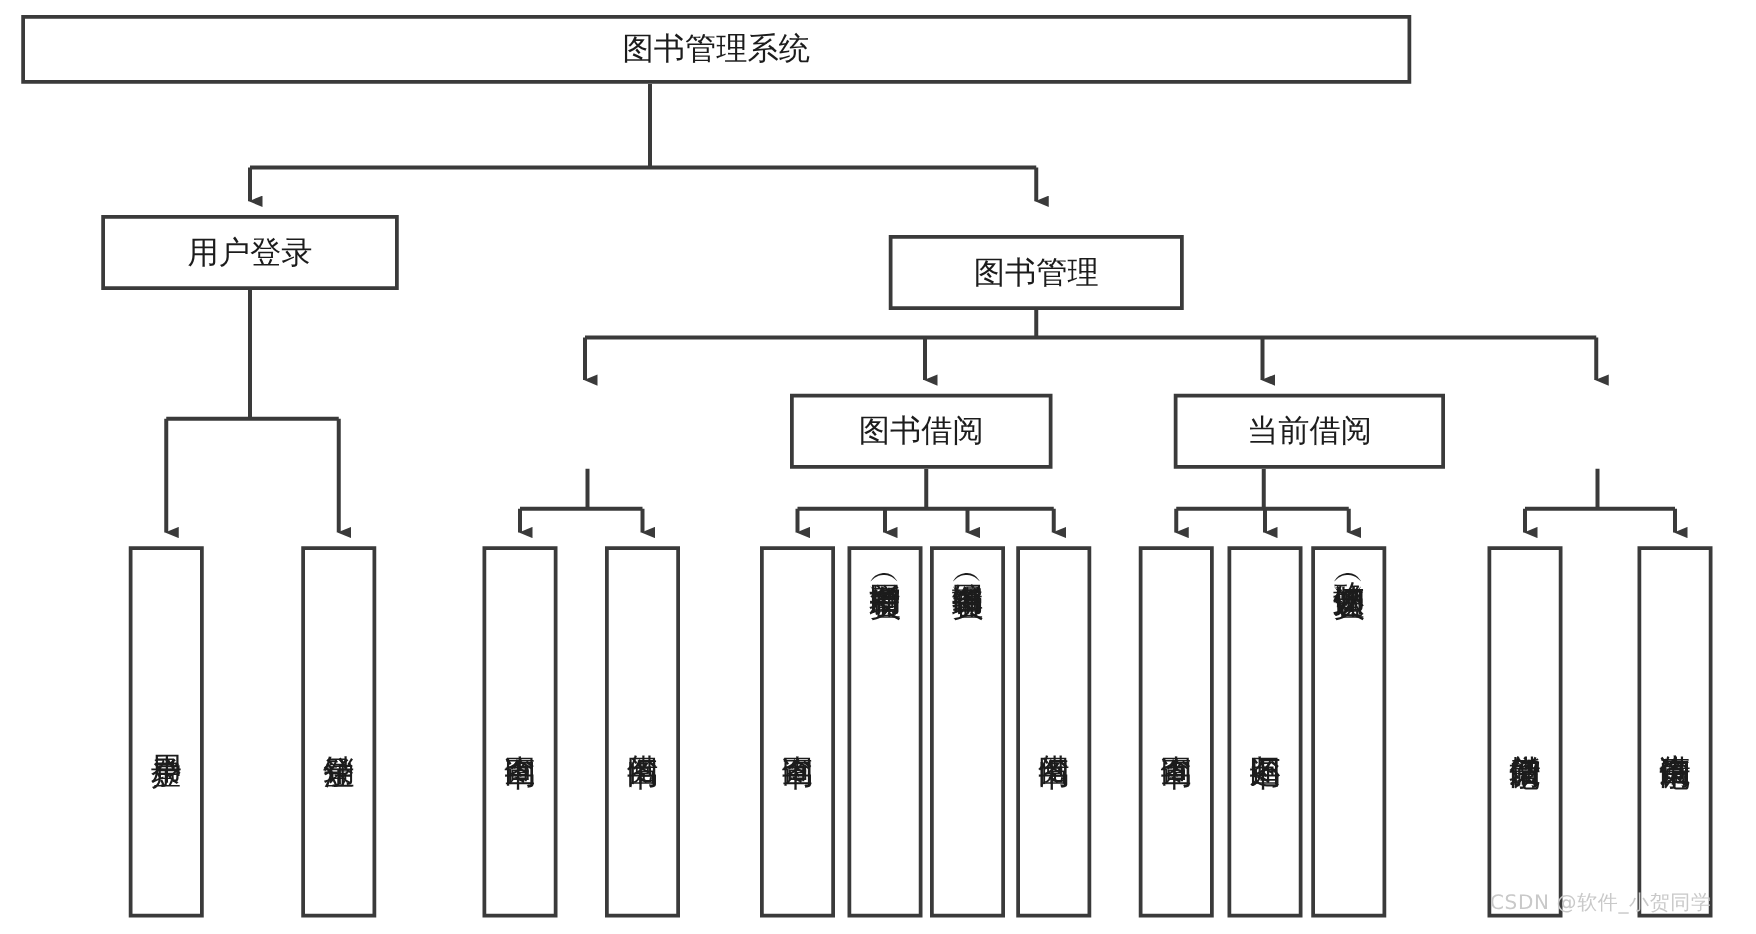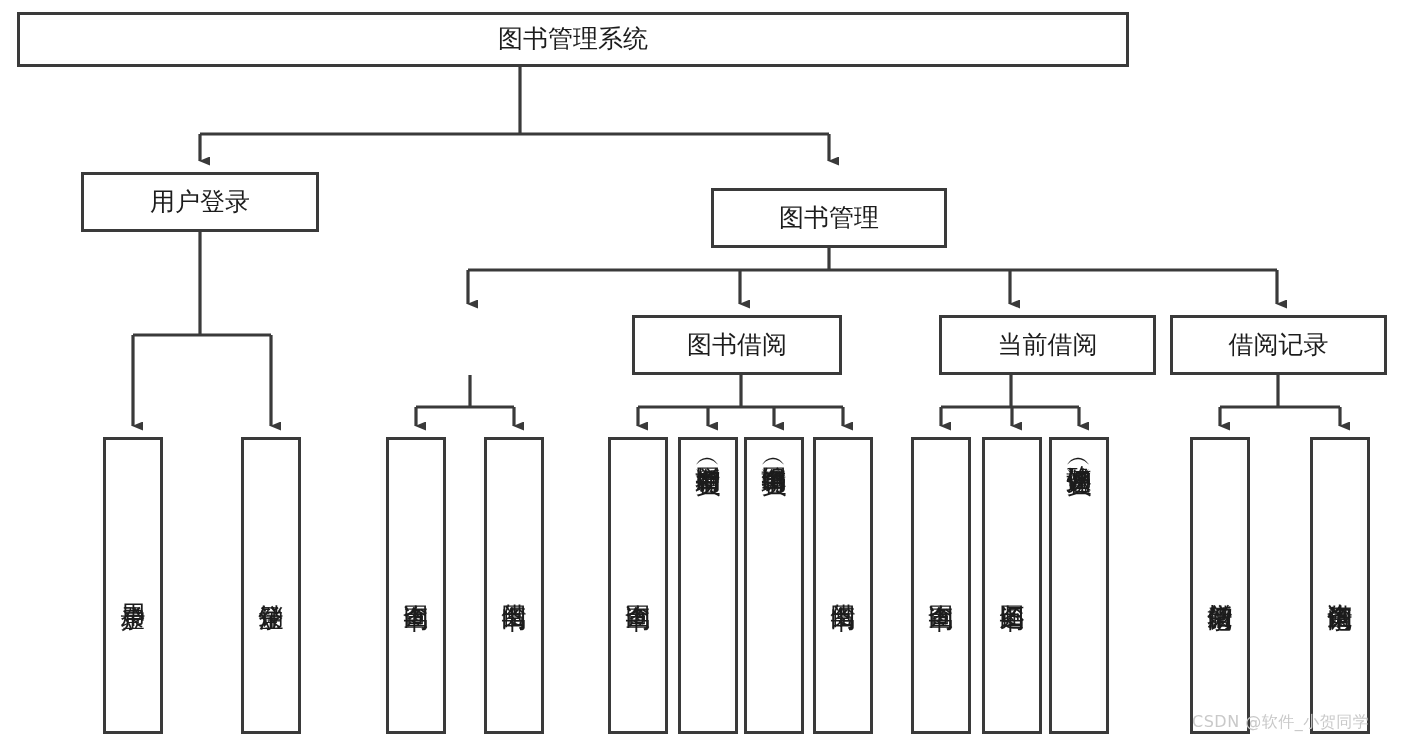--- a/index.html
+++ b/index.html
@@ -141,23 +141,20 @@
   <div class="node horiz" style="left:711px; top:172px; width:236px; height:60px;margin-top:16px;">
     <span class="label">图书管理</span>
   </div>
 
   <div class="node horiz" style="left:632px; top:315px; width:210px; height:60px;">
     <span class="label">图书借阅</span>
   </div>
   <div class="node horiz" style="left:903px; top:315px; width:217px; height:60px;margin-left:36px;">
     <span class="label">当前借阅</span>
   </div>
-  <div class="node horiz" style="left:1170px; top:315px; width:217px; height:60px;">
-    <span class="label">借阅记录</span>
-  </div>
 
   <div class="node vert midalign" style="left:103px; top:437px; width:60px; height:297px;">
     <span class="label">用户登录</span>
   </div>
   <div class="node vert midalign" style="left:241px; top:437px; width:60px; height:297px;">
     <span class="label">注销登录</span>
   </div>
   <div class="node vert midalign" style="left:386px; top:437px; width:60px; height:297px;">
     <span class="label">查询图书</span>
   </div>

